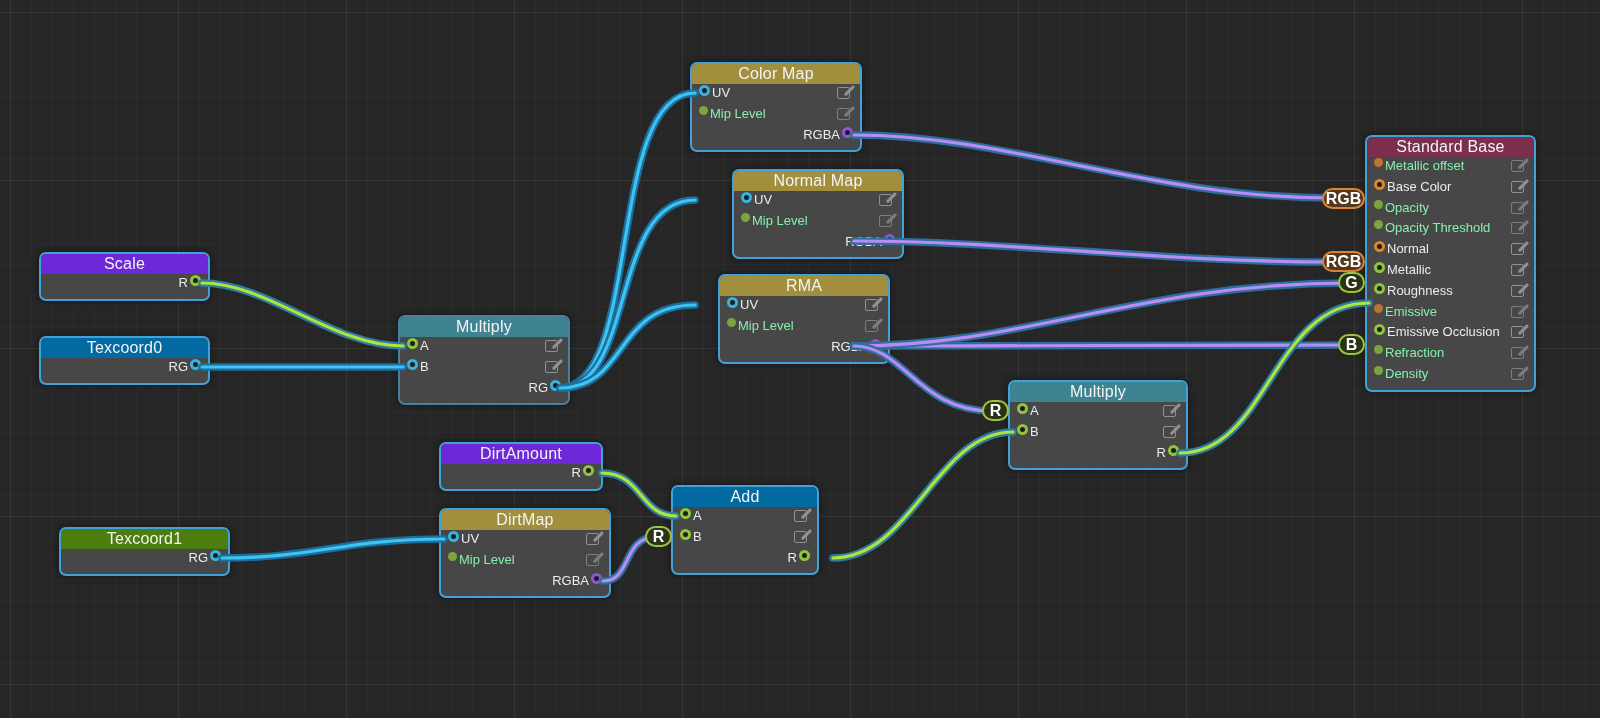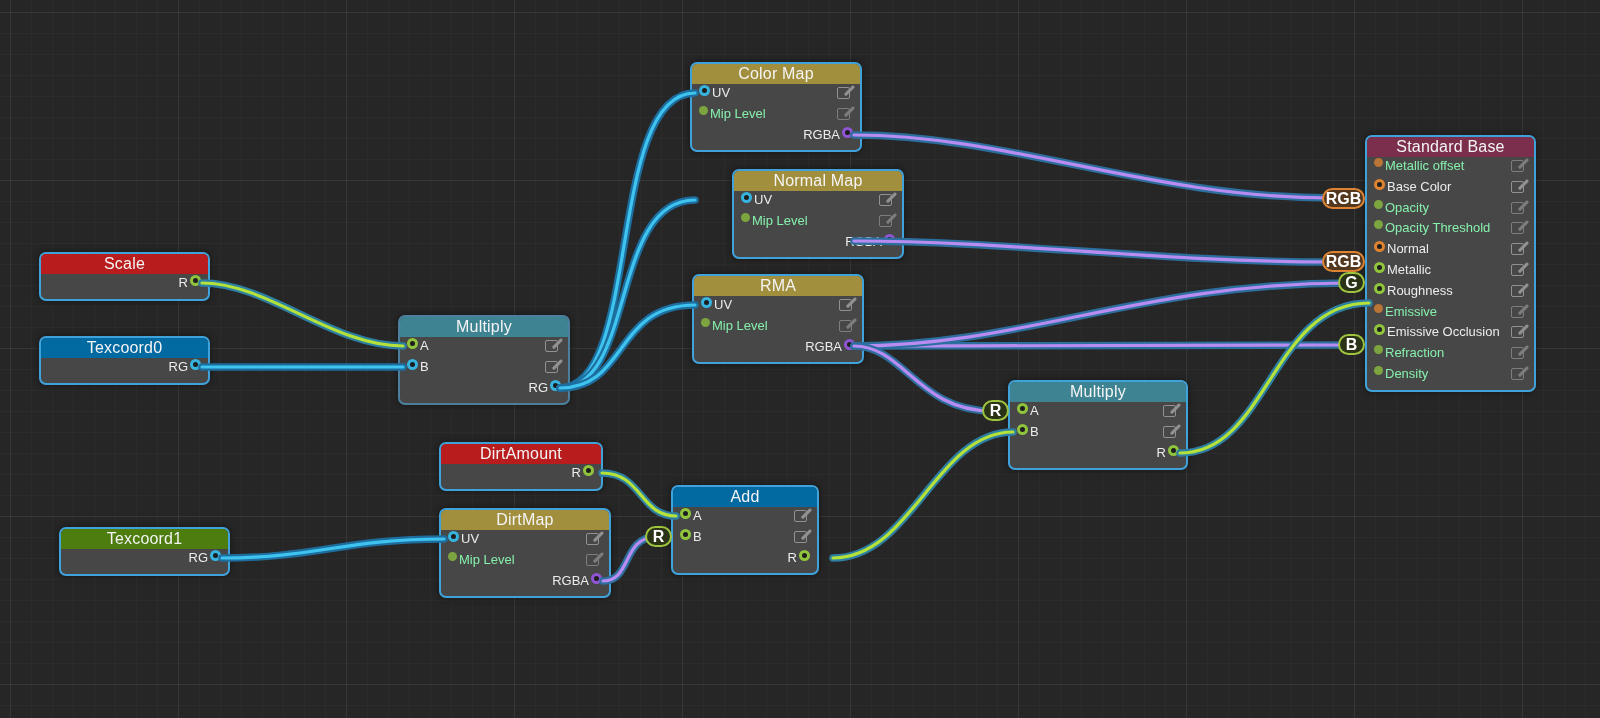--- a/index.html
+++ b/index.html
@@ -17,21 +17,21 @@
   }
   #wires{position:absolute;left:0;top:0;z-index:2;}
   #wires path{fill:none;stroke-linecap:round;}
   .node{
     position:absolute;z-index:1;box-sizing:border-box;
     background:#474747;border:2px solid #3fa2da;border-radius:7px;
     overflow:hidden;box-shadow:0 0 7px rgba(0,0,0,.45);
   }
   .node.unselected{border-color:#4a7f9d;}
   .hdr{height:20px;line-height:20px;text-align:center;color:#f4f4f4;font-size:16px;letter-spacing:.2px;}
-  .hdr.red{background:#b91c1c}
+  .hdr.red{background:#6d28d9}
   .hdr.orange{background:#0369a1}
   .hdr.crimson{background:#4d7c0f}
   .hdr.olive{background:#a18f3e}
   .hdr.teal{background:#3d8392}
   .hdr.maroon{background:#7b2f4c}
   .body{padding:1px 0 3px 0;}
   .row{height:20.8px;display:flex;align-items:flex-start;padding:0 7px;gap:2px;font-size:13px;color:#ececec;}
   .row .lbl{white-space:nowrap;}
   .row.dim .lbl{color:#86efac;}
   .row .spacer{flex:1;}
@@ -191,21 +191,21 @@
       <span class="spacer"></span>
         <span class="edit"></span>
     </div>
     <div class="row out">
       <span class="lbl">RGBA</span>
       <span class="ring pc-purple"></span>
     </div>
   </div>
 </div>
 
-<div class="node" style="left:692px;top:274px;width:172px;">
+<div class="node" style="left:718px;top:274px;width:172px;">
   <div class="hdr olive">RMA</div>
   <div class="body">
     <div class="row">
       <span class="ring pc-cyan"></span>
       <span class="lbl">UV</span>
       <span class="spacer"></span>
         <span class="edit"></span>
     </div>
     <div class="row dim">
       <span class="dot pc-green"></span>

